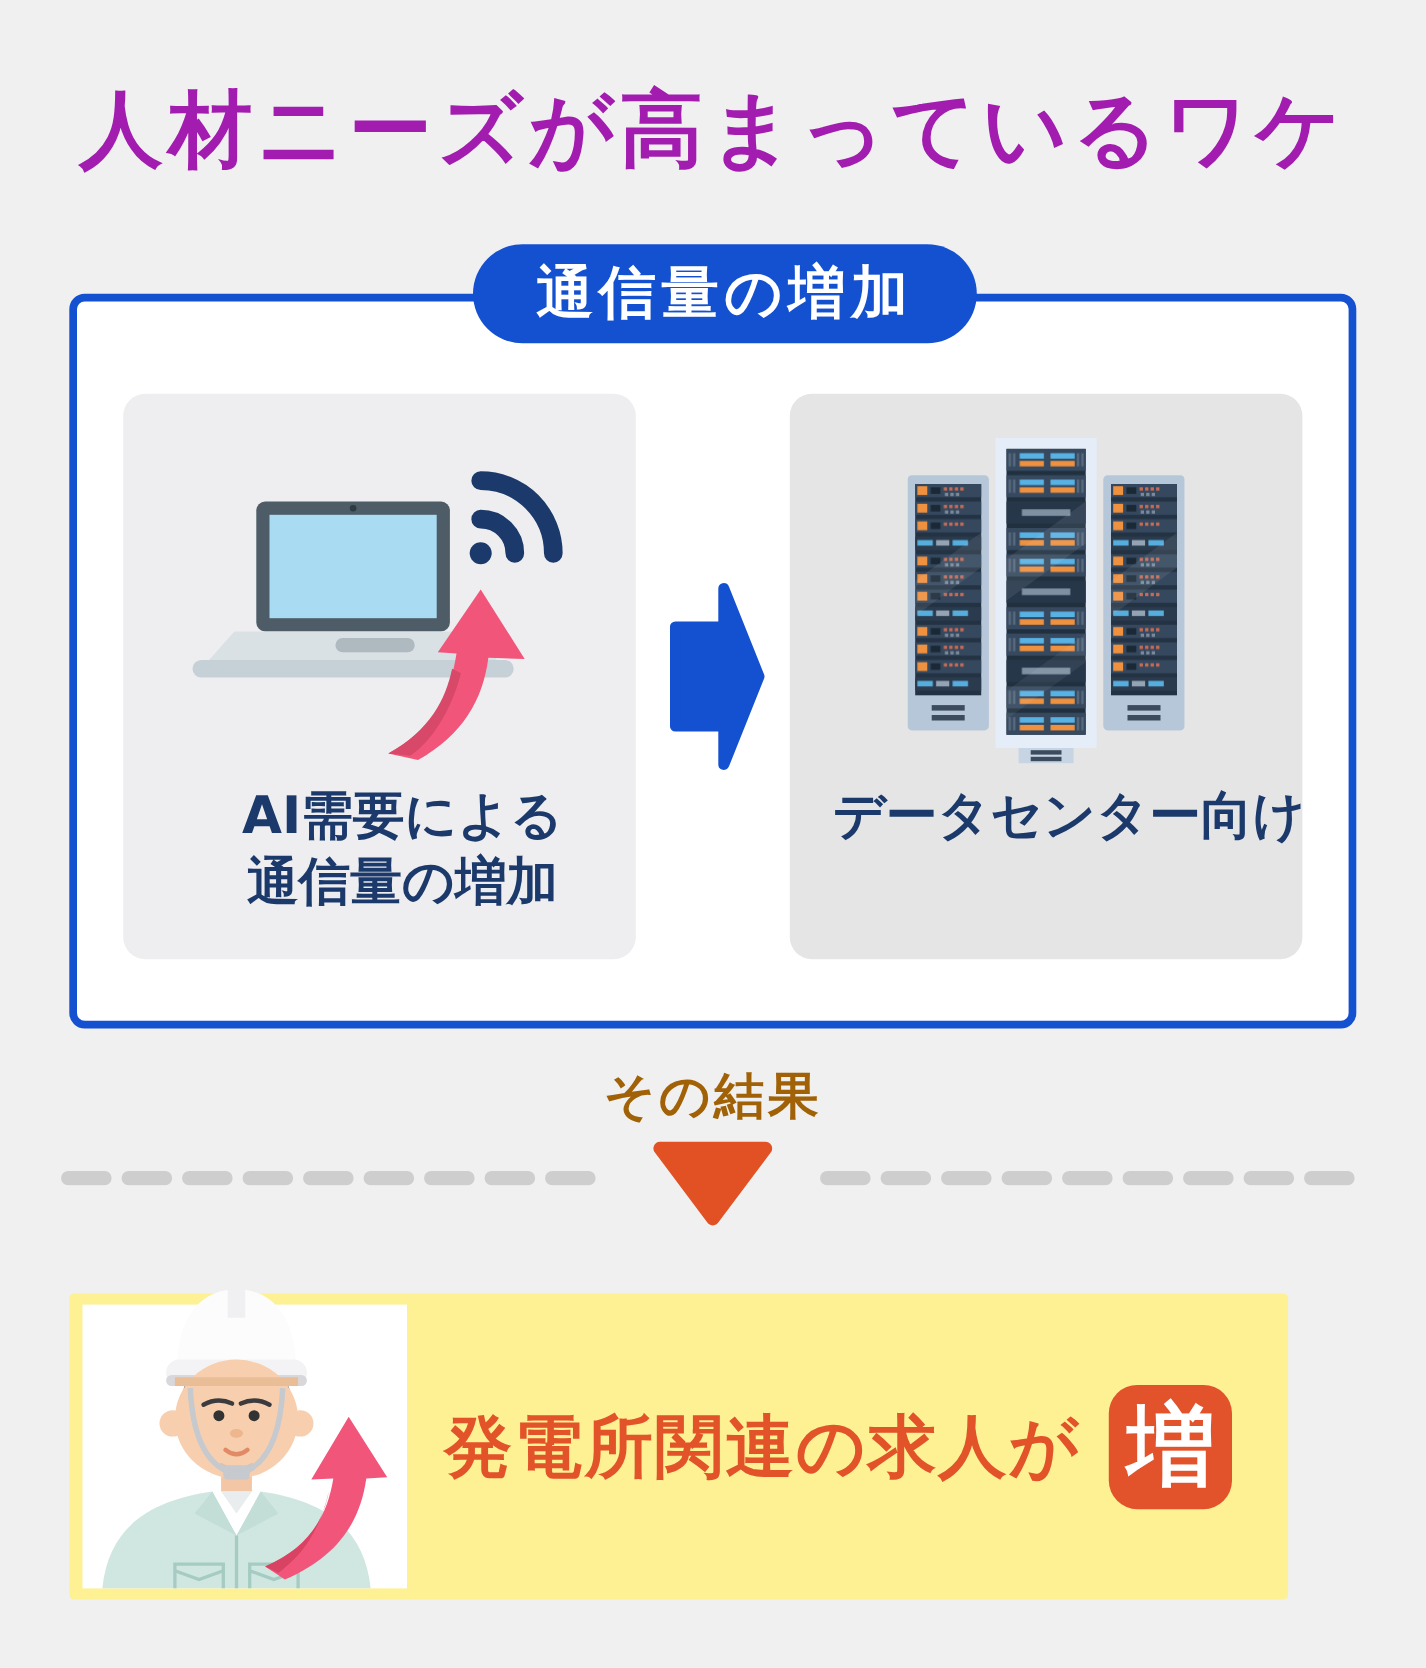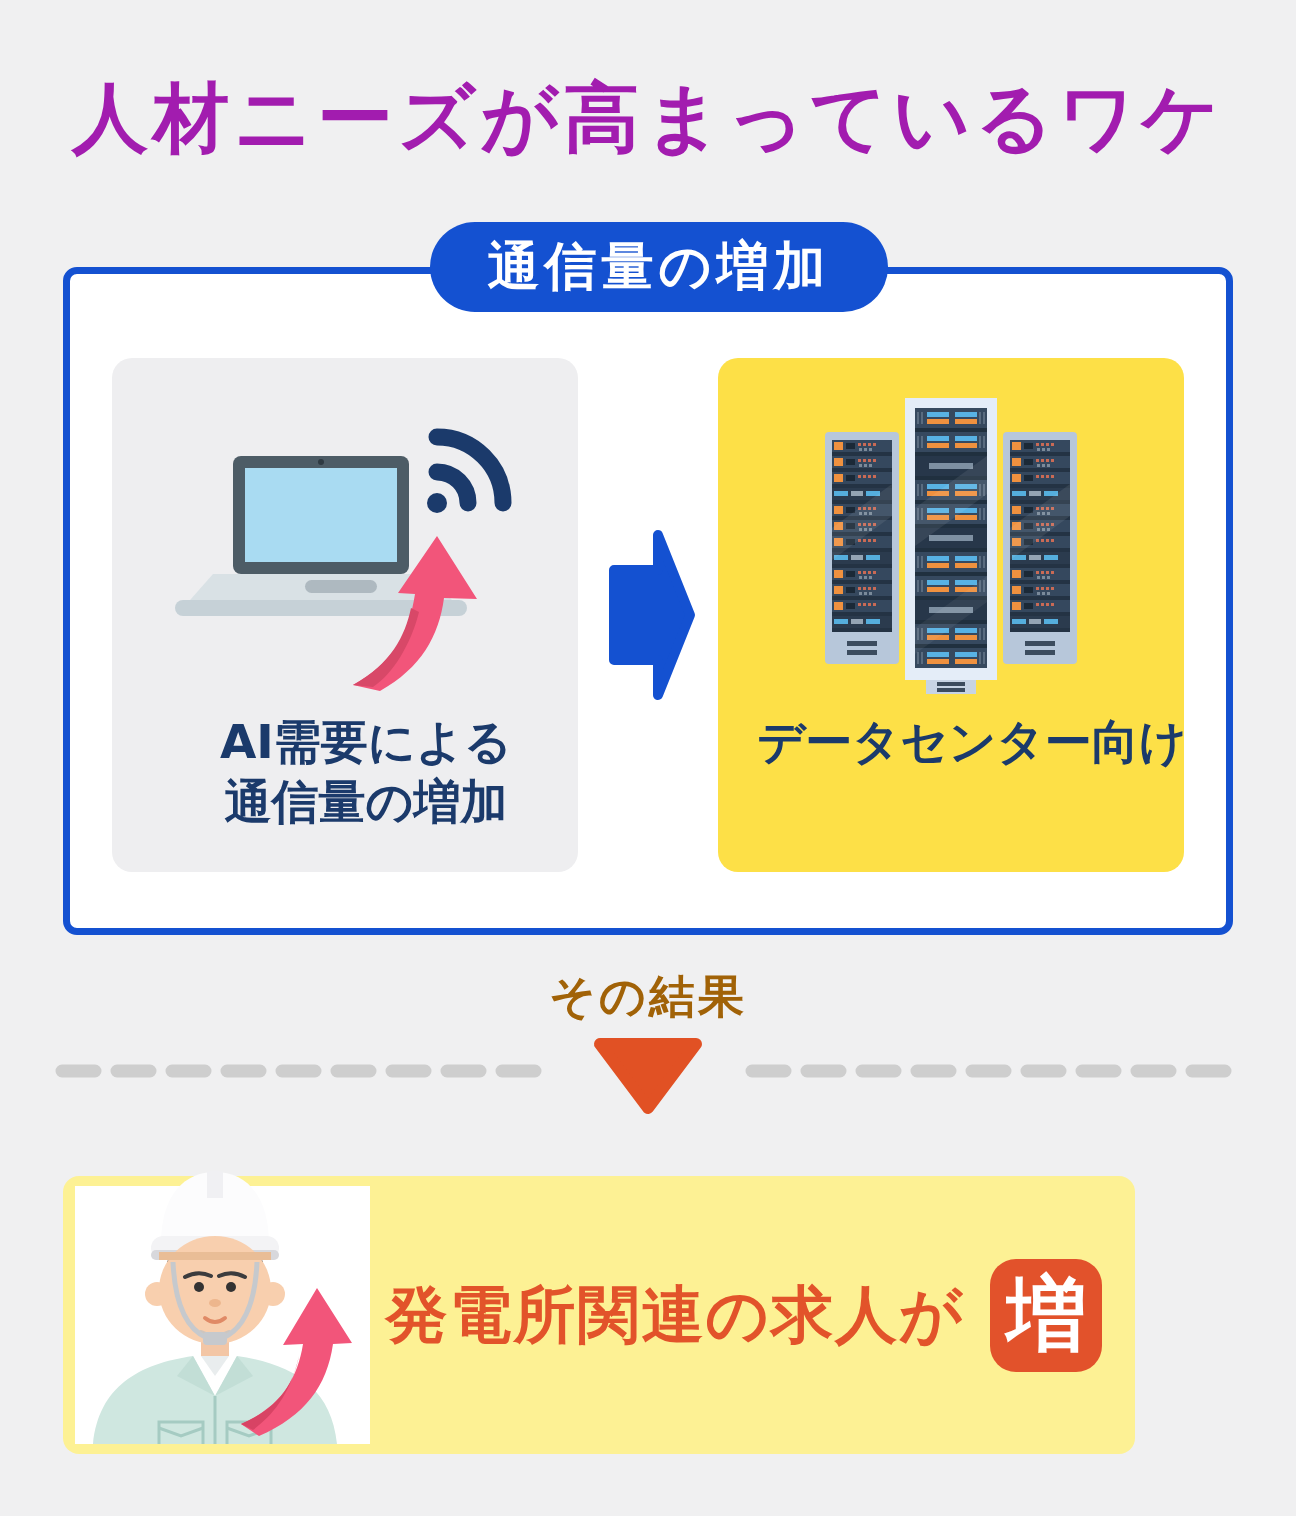--- a/index.html
+++ b/index.html
@@ -13,37 +13,37 @@
 
   
   .flow-box{left:63px;top:267px;width:1170px;height:668px;background:#ffffff;
             border:7px solid #1451d1;border-radius:14px;box-sizing:border-box;}
   .flow-pill{left:430px;top:222px;width:458px;height:90px;border-radius:46px;background:#1451d1;
              display:flex;align-items:center;justify-content:center;z-index:3;}
   .flow-pill span{color:#ffffff;font-size:52px;font-weight:700;letter-spacing:5px;}
 
   .card{border-radius:20px;}
   .card-ai{left:42px;top:84px;width:466px;height:514px;background:#eeeef0;}
-  .card-dc{left:648px;top:84px;width:466px;height:514px;background:#fde047;}
+  .card-dc{left:648px;top:84px;width:466px;height:514px;background:#e5e5e5;}
   .card-caption{top:354px;left:0;width:100%;text-align:center;font-size:47px;line-height:60px;
                 font-weight:700;color:#1b3a6b;margin-left:21px;}
   .card-caption span{display:block;}
 
   .laptop-svg{left:35px;top:28px;}
   .server-svg{left:107px;top:40px;}
   .flow-arrow{left:539px;top:247px;}
 
   
   .connector-label{top:968px;left:0;width:100%;text-align:center;font-size:46px;line-height:56px;
                    font-weight:700;color:#a16207;letter-spacing:3px;}
   .dash-svg{left:0;top:1064px;}
   .connector-triangle{left:588px;top:1034px;}
 
   
-  .result-banner{left:63px;top:1176px;width:1072px;height:278px;background:#fdf194;border-radius:16px;}
+  .result-banner{left:63px;top:1176px;width:1072px;height:278px;background:#fdf194;border-radius:4px;padding-left:36px;}
   .worker-photo{left:12px;top:10px;width:295px;height:258px;background:#ffffff;}
   .worker-svg{left:12px;top:-18px;}
   .banner-row{left:320px;top:0;right:30px;height:100%;display:flex;align-items:center;
               justify-content:center;gap:26px;}
   .banner-text{font-size:62px;font-weight:700;color:#e2532a;letter-spacing:2px;white-space:nowrap;}
   .increase-badge{width:112px;height:113px;border-radius:26px;background:#e2522b;
                   display:flex;align-items:center;justify-content:center;flex:0 0 auto;}
   .increase-badge span{color:#ffffff;font-size:80px;font-weight:700;line-height:1;}
 </style>
 </head>

